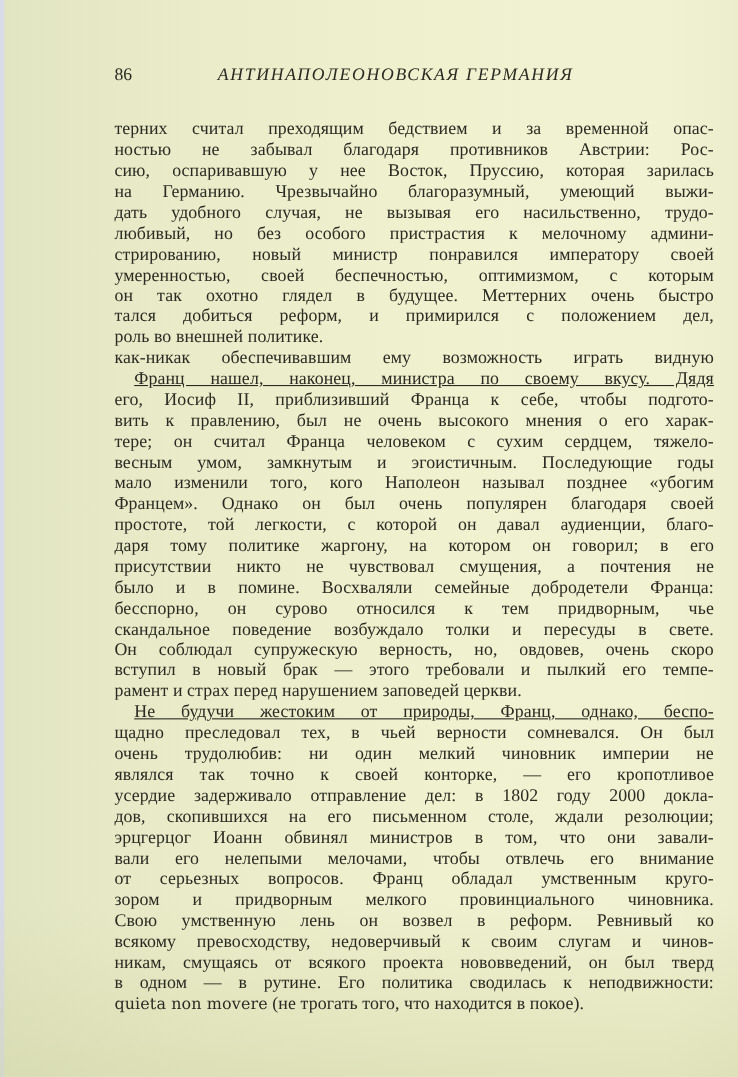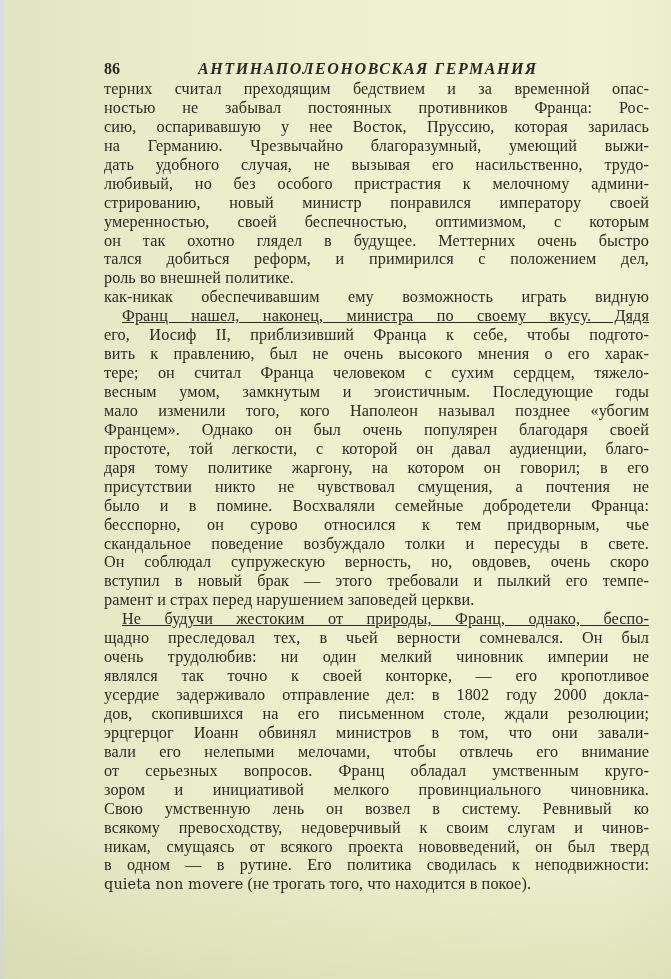--- a/index.html
+++ b/index.html
@@ -32,41 +32,40 @@
     position: absolute;
     left: 104px;
     top: 58px;
     width: 545px;
   }
   .running-head {
     position: relative;
     height: 22px;
     font-size: 15.5px;
     line-height: 22px;
-    font-weight: bold;
   }
   .page-number {
     position: absolute;
     left: 0;
     top: 0;
     font-family: "Liberation Serif", serif;
     font-size: 16px;
   }
   .running-title {
     position: absolute;
     left: 94px;
     top: 0;
     font-family: "Liberation Serif", serif;
     font-style: italic;
     font-size: 16px;
     letter-spacing: 1.6px;
     white-space: nowrap;
   }
   .body-text {
-    margin-top: 0;
+    margin-top: 28px;
     font-family: "Liberation Serif", serif;
     font-size: 16.2px;
     line-height: 18.95px;
     letter-spacing: 0.1px;
   }
   .line {
     display: block;
     white-space: nowrap;
     text-align: justify;
     text-align-last: justify;
@@ -94,21 +93,21 @@
 <div class="page">
   <div class="running-head">
     <span class="page-number">86</span>
     <span class="running-title">АНТИНАПОЛЕОНОВСКАЯ ГЕРМАНИЯ</span>
   </div>
 
   <div class="body-text">
 
     <div>
       <span class="line">терних считал преходящим бедствием и за временной опас-</span>
-      <span class="line">ностью не забывал постоянных противников Франца: Рос-</span>
+      <span class="line">ностью не забывал благодаря противников Австрии: Рос-</span>
       <span class="line">сию, оспаривавшую у нее Восток, Пруссию, которая зарилась</span>
       <span class="line">на Германию. Чрезвычайно благоразумный, умеющий выжи-</span>
       <span class="line">дать удобного случая, не вызывая его насильственно, трудо-</span>
       <span class="line">любивый, но без особого пристрастия к мелочному админи-</span>
       <span class="line">стрированию, новый министр понравился императору своей</span>
       <span class="line">умеренностью, своей беспечностью, оптимизмом, с которым</span>
       <span class="line">он так охотно глядел в будущее. Меттерних очень быстро</span>
       <span class="line">тался добиться реформ, и примирился с положением дел,</span>
       <span class="line last">роль во внешней политике.</span>
       <span class="line">как-никак обеспечивавшим ему возможность играть видную</span>
@@ -136,21 +135,21 @@
     <div>
       <span class="line indent">Не будучи жестоким от природы, Франц, однако, беспо-</span>
       <span class="line">щадно преследовал тех, в чьей верности сомневался. Он был</span>
       <span class="line">очень трудолюбив: ни один мелкий чиновник империи не</span>
       <span class="line">являлся так точно к своей конторке, — его кропотливое</span>
       <span class="line">усердие задерживало отправление дел: в 1802 году 2000 докла-</span>
       <span class="line">дов, скопившихся на его письменном столе, ждали резолюции;</span>
       <span class="line">эрцгерцог Иоанн обвинял министров в том, что они завали-</span>
       <span class="line">вали его нелепыми мелочами, чтобы отвлечь его внимание</span>
       <span class="line">от серьезных вопросов. Франц обладал умственным круго-</span>
-      <span class="line">зором и инициативой мелкого провинциального чиновника.</span>
-      <span class="line">Свою умственную лень он возвел в систему. Ревнивый ко</span>
+      <span class="line">зором и придворным мелкого провинциального чиновника.</span>
+      <span class="line">Свою умственную лень он возвел в реформ. Ревнивый ко</span>
       <span class="line">всякому превосходству, недоверчивый к своим слугам и чинов-</span>
       <span class="line">никам, смущаясь от всякого проекта нововведений, он был тверд</span>
       <span class="line">в одном — в рутине. Его политика сводилась к неподвижности:</span>
       <span class="line last"><span class="latin">quieta non movere</span><span> (не трогать того, что находится в покое).</span></span>
     </div>
   </div>
 </div>
 
 </body></html>

